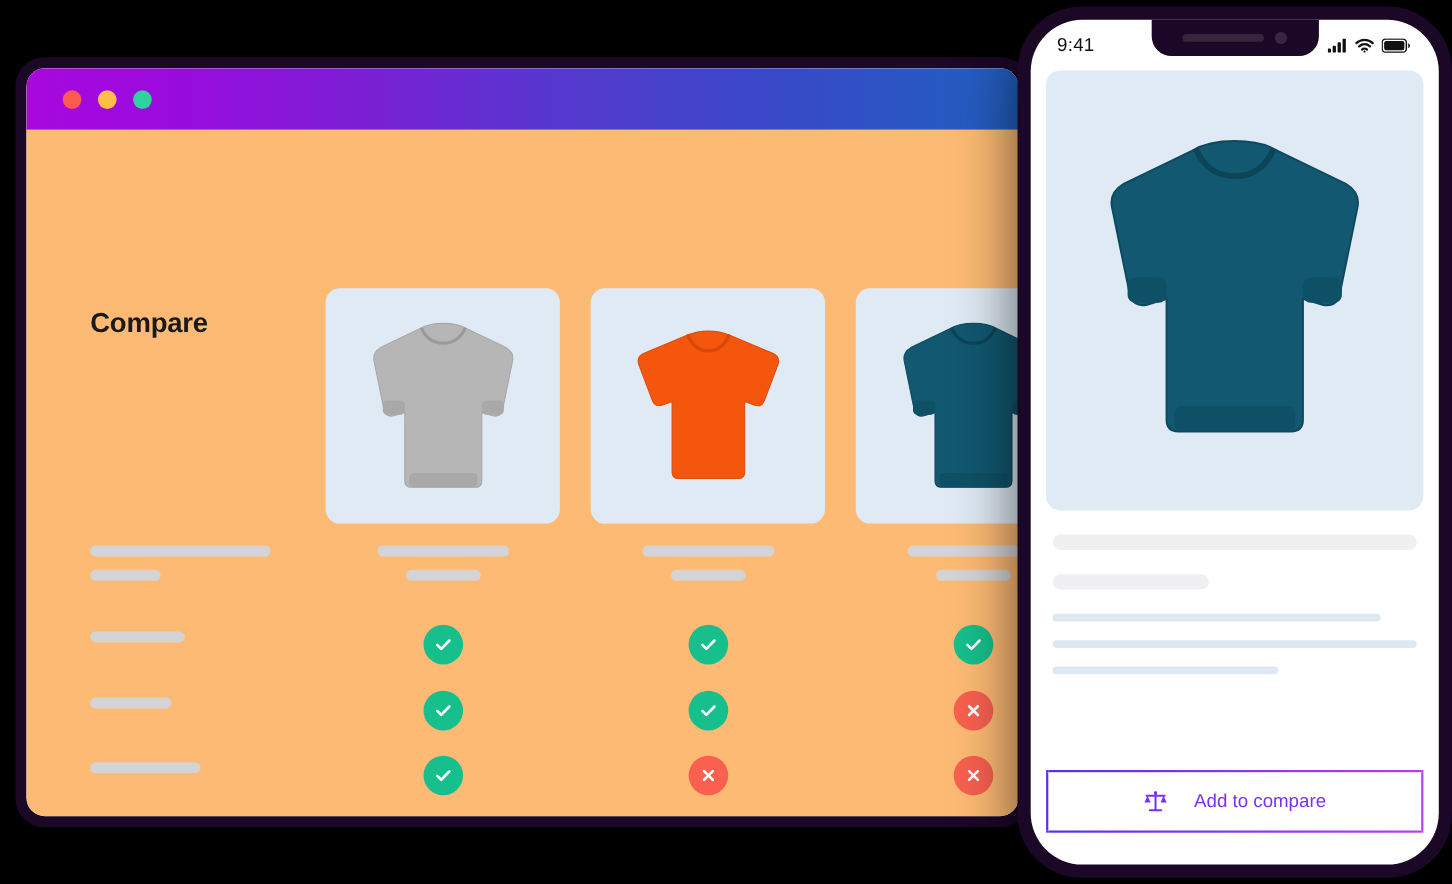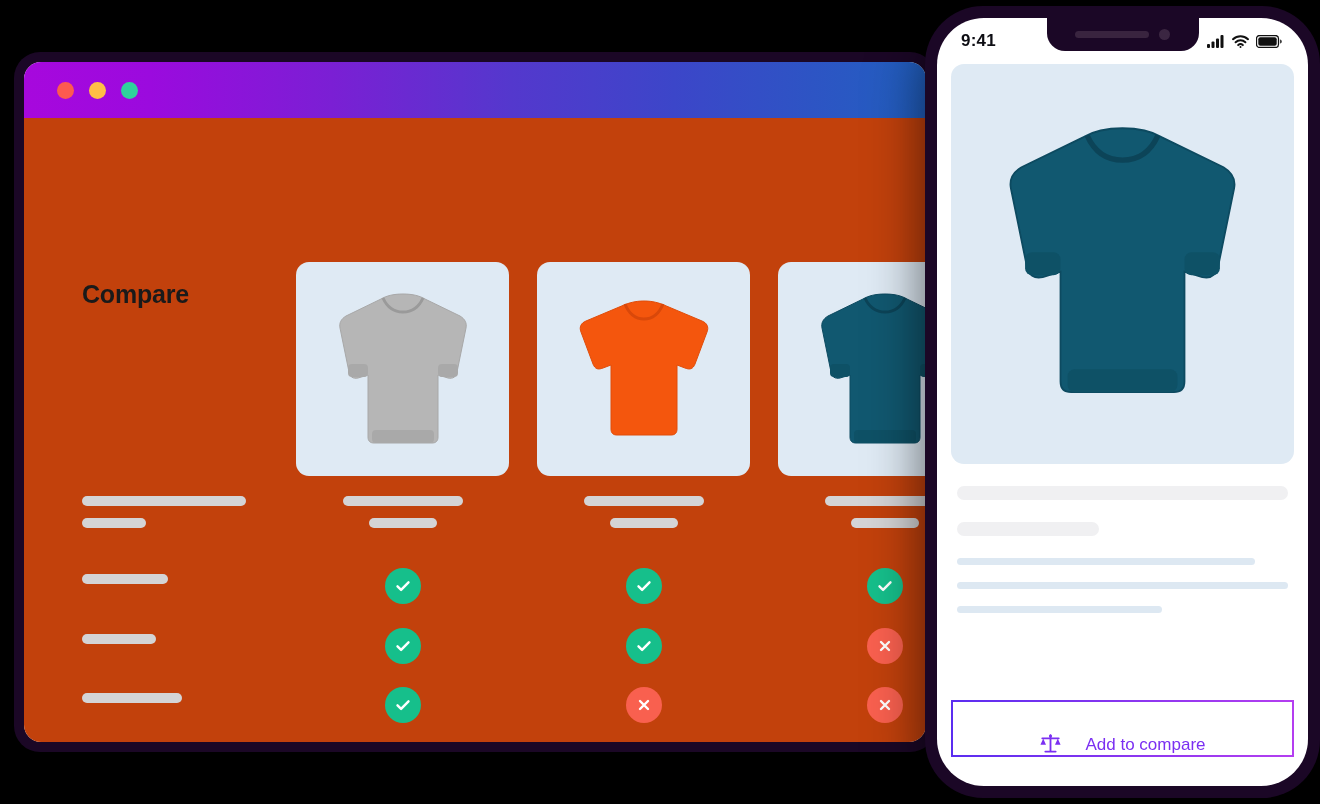--- a/index.html
+++ b/index.html
@@ -51,21 +51,21 @@
     gap: 15px;
   }
   .dot { width: 17px; height: 17px; border-radius: 50%; }
   .dot.red    { background: #fd5a4f; }
   .dot.yellow { background: #ffbe46; }
   .dot.green  { background: #2fd19c; }
 
   .browser-body {
     position: relative;
     height: calc(100% - 56px);
-    background: #c2410c;
+    background: #fdba74;
     padding: 16px;
   }
 
   
   .compare-wrap {
     position: absolute;
     left: 0; top: 0; right: 0; bottom: 0;
   }
   .page-title {
     position: absolute;
@@ -189,21 +189,21 @@
   .cam     { width: 11px; height: 11px; border-radius: 50%; background: #3b2642; }
 
   .statusbar {
     position: relative;
     height: 46px;
     display: flex;
     align-items: center;
     justify-content: space-between;
     padding: 0 26px 0 24px;
   }
-  .clock { font-size: 17px; font-weight: bold; color: #0e0e14; letter-spacing: 0.2px; }
+  .clock { font-size: 17px; font-weight: normal; color: #0e0e14; letter-spacing: 0.2px; }
   .status-icons { display: flex; align-items: center; gap: 7px; }
   .status-icons svg { display: block; }
 
   .phone-content { position: relative; padding: 0 14px; }
   .phone-hero {
     width: 100%;
     height: 400px;
     background: #dfeaf4;
     border-radius: 13px;
     display: flex;
@@ -223,21 +223,21 @@
     position: absolute;
     left: 14px;
     right: 14px;
     bottom: 16px;
   }
   .btn {
     width: 100%;
     height: 57px;
     border-radius: 11px;
     display: flex;
-    align-items: flex-end;
+    align-items: center;
     justify-content: center;
     gap: 23px;
     font-size: 17px;
     cursor: pointer;
     user-select: none;
   }
   .btn-compare {
     background: #ffffff;
     border: 2px solid;
     border-image: linear-gradient(90deg,#5b2df0,#b43ef0) 1;

